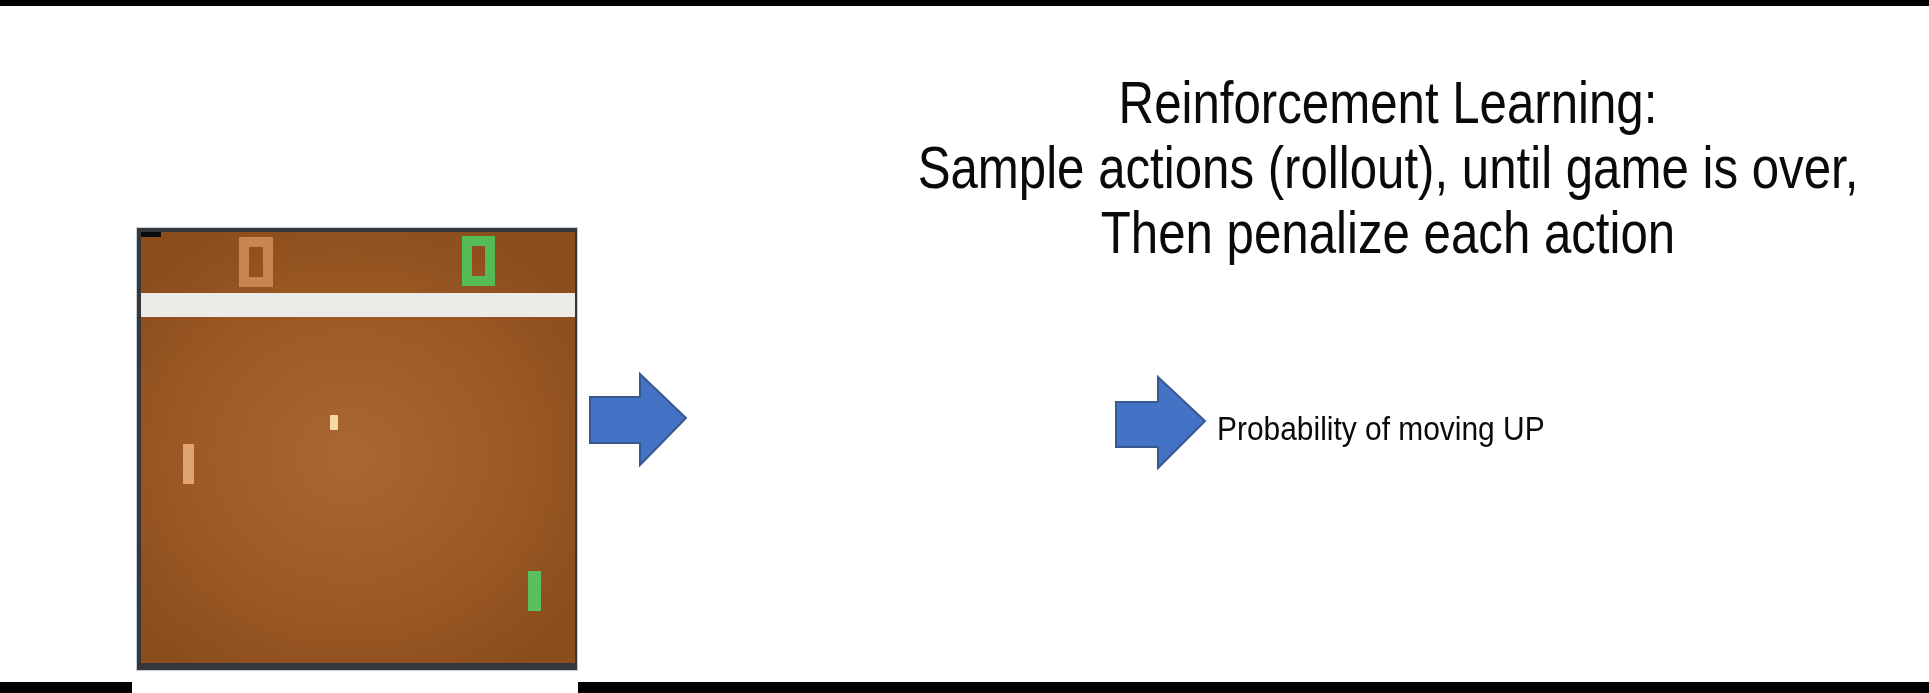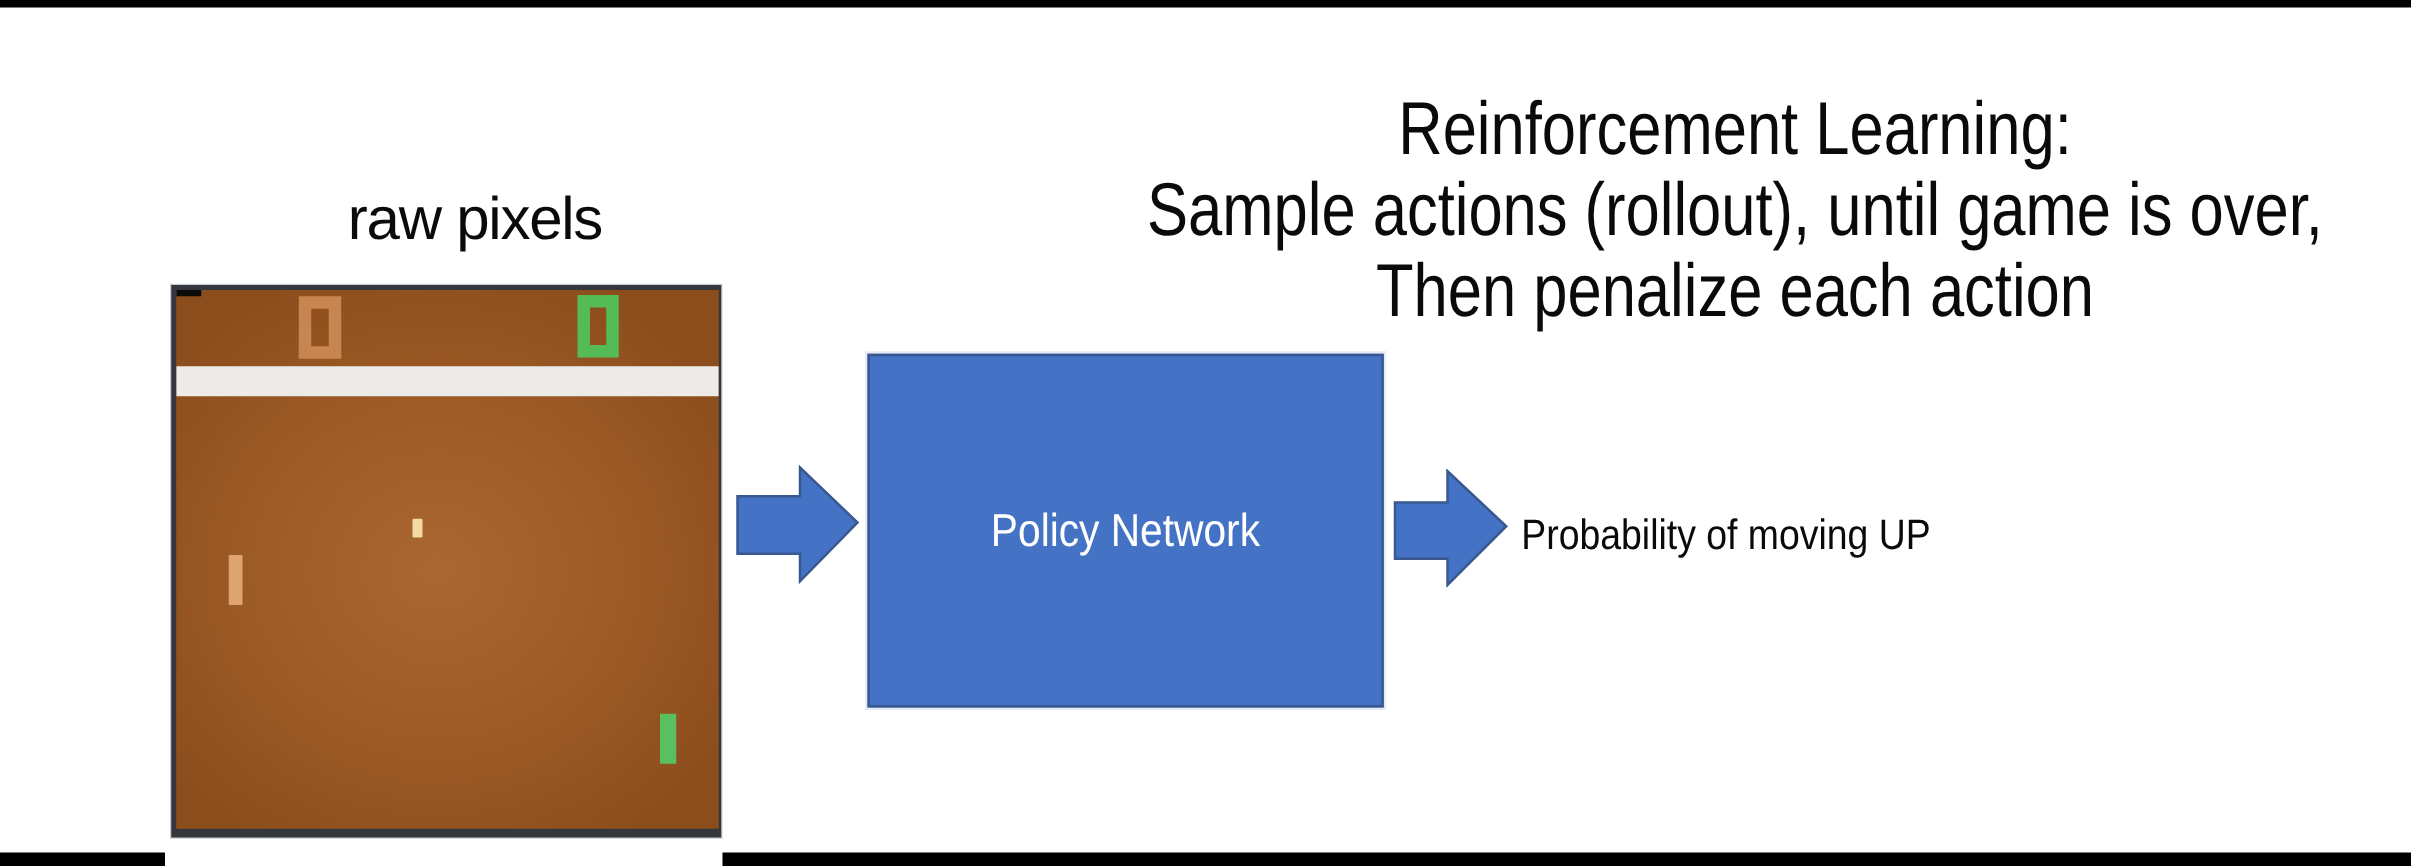--- a/index.html
+++ b/index.html
@@ -82,21 +82,20 @@
     transform:scaleX(0.88);transform-origin:0 50%;
   }
 </style>
 </head>
 <body>
 
 <div class="slide">
 
   <div class="bar-top"></div>
 
-  <div class="raw-pixels">raw pixels</div>
 
   <div class="game-screen">
     <div class="game-field">
       <div class="notch"></div>
       <div class="score score-left"></div>
       <div class="score score-right"></div>
       <div class="top-wall"></div>
       <div class="ball"></div>
       <div class="paddle-left"></div>
       <div class="paddle-right"></div>
@@ -106,23 +105,20 @@
   <div class="title-block">
     <div>Reinforcement Learning:</div>
     <div>Sample actions (rollout), until game is over,</div>
     <div>Then penalize each action</div>
   </div>
 
   <svg class="arrow-svg arrow-left-svg" width="100" height="97" viewBox="0 0 100 97">
     <polygon points="2,25 52,25 52,2 98,46 52,93 52,71 2,71" fill="#4472c4" stroke="#39588f" stroke-width="2" stroke-linejoin="miter"></polygon>
   </svg>
 
-  <div class="policy-box">
-    <div class="policy-label">Policy Network</div>
-  </div>
 
   <svg class="arrow-svg arrow-right-svg" width="94" height="95" viewBox="0 0 94 95">
     <polygon points="2,27 44,27 44,2 91,46 44,93 44,72 2,72" fill="#4472c4" stroke="#39588f" stroke-width="2" stroke-linejoin="miter"></polygon>
   </svg>
 
   <div class="prob-label">Probability of moving UP</div>
 
   <div class="bar-bottom-left"></div>
   <div class="bar-bottom-right"></div>
 

